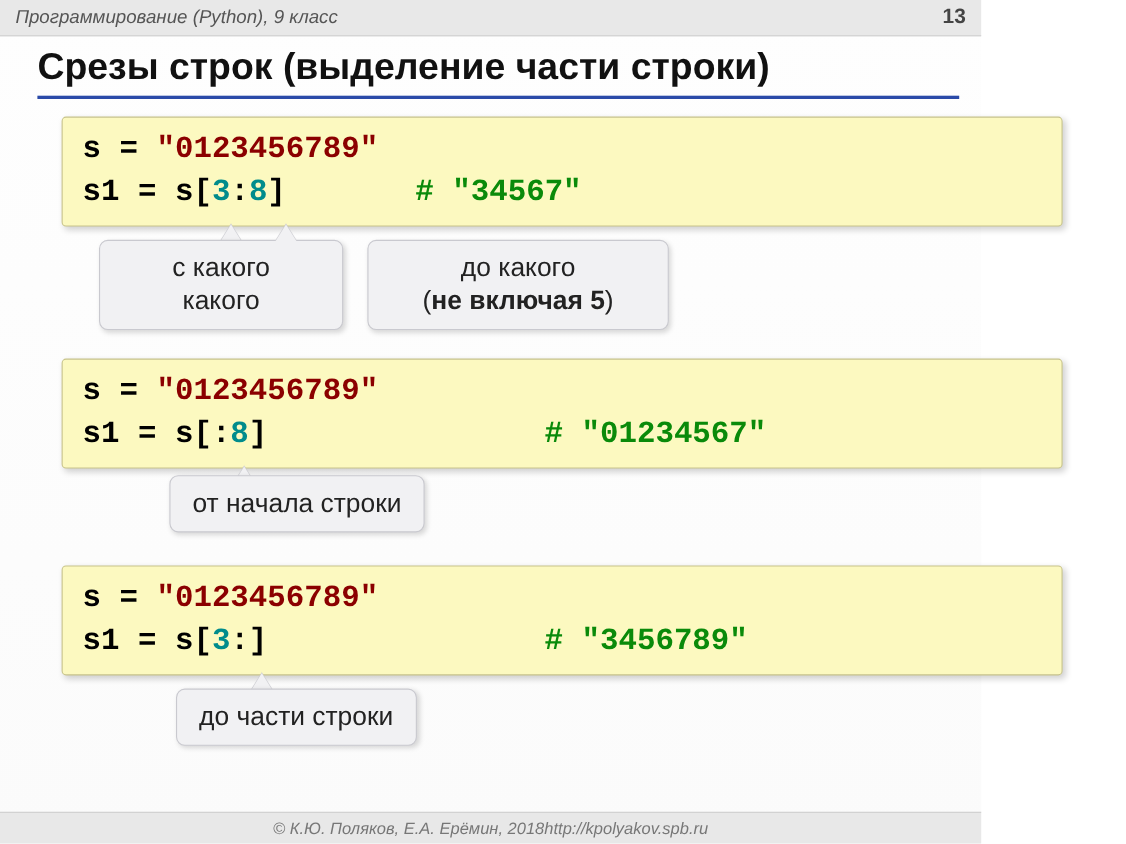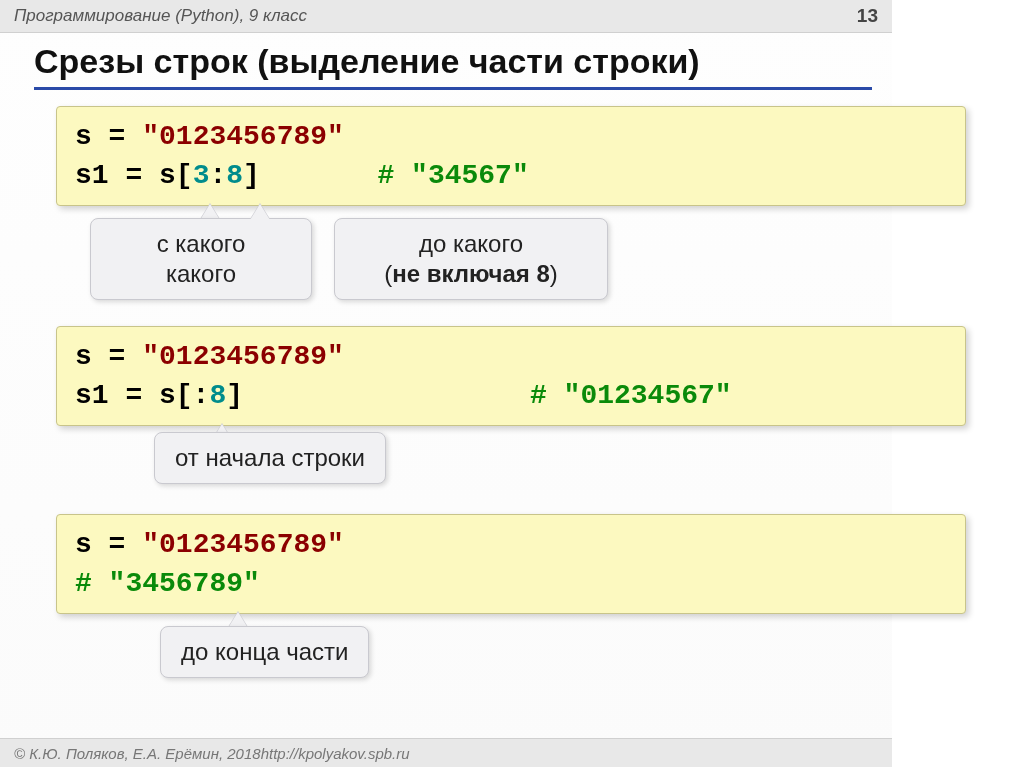--- a/index.html
+++ b/index.html
@@ -87,21 +87,21 @@
   }
 
   .footer {
     position: absolute;
     bottom: 0; left: 0; right: 0;
     height: 28px;
     background: #e8e8e8;
     border-top: 1px solid #d0d0d0;
     display: flex;
     align-items: center;
-    justify-content: flex-start;
+    justify-content: center;
     padding: 0 14px;
     font-size: 15px;
     font-style: italic;
     color: #777;
   }
 </style>
 </head>
 <body>
 
 <div class="slide">
@@ -125,53 +125,56 @@
   <div class="pointer" style="top:204px; left:200px;"></div>
   <div class="callout" style="top:218px; left:90px; width:180px;">
     <div>с какого</div>
     <div>какого</div>
   </div>
 
   <div class="pointer" style="top:204px; left:250px;"></div>
   <div class="callout" style="top:218px; left:298px; width:232px;margin-left:36px;">
     <div>до какого</div>
     <div>
-      <span>(</span><b>не включая 8</b><span>)</span>
+      <span>(</span><b>не включая 5</b><span>)</span>
     </div>
   </div>
 
   <div class="codebox" style="top:326px;">
     <div>
       <span class="c-black">s = </span><span class="c-brown">"0123456789"</span>
     </div>
-    <div style="display:flex;gap:35px;">
+    <div style="display:flex;">
       <span style="flex:0 0 420px;">
         <span class="c-black">s1 = s[:</span><span class="c-teal">8</span><span class="c-black">]</span>
       </span>
       <span class="c-green comment"># "01234567"</span>
     </div>
   </div>
 
   <div class="pointer" style="top:424px; left:212px;"></div>
   <div class="callout" style="top:432px; left:154px;">
     <span>от начала строки</span>
   </div>
 
   <div class="codebox" style="top:514px;">
     <div>
       <span class="c-black">s = </span><span class="c-brown">"0123456789"</span>
     </div>
     <div style="display:flex;">
+      <span style="flex:0 0 420px;">
+        <span class="c-black">s1 = s[</span><span class="c-teal">3</span><span class="c-black">:]</span>
+      </span>
       <span class="c-green comment"># "3456789"</span>
     </div>
   </div>
 
   <div class="pointer" style="top:612px; left:228px;"></div>
   <div class="callout" style="top:626px; left:160px;">
-    <span>до конца части</span>
+    <span>до части строки</span>
   </div>
 
   <div class="footer">
     <span>© К.Ю. Поляков, Е.А. Ерёмин, 2018</span>
     <span>http://kpolyakov.spb.ru</span>
   </div>
 
 </div>
 
 </body></html>

